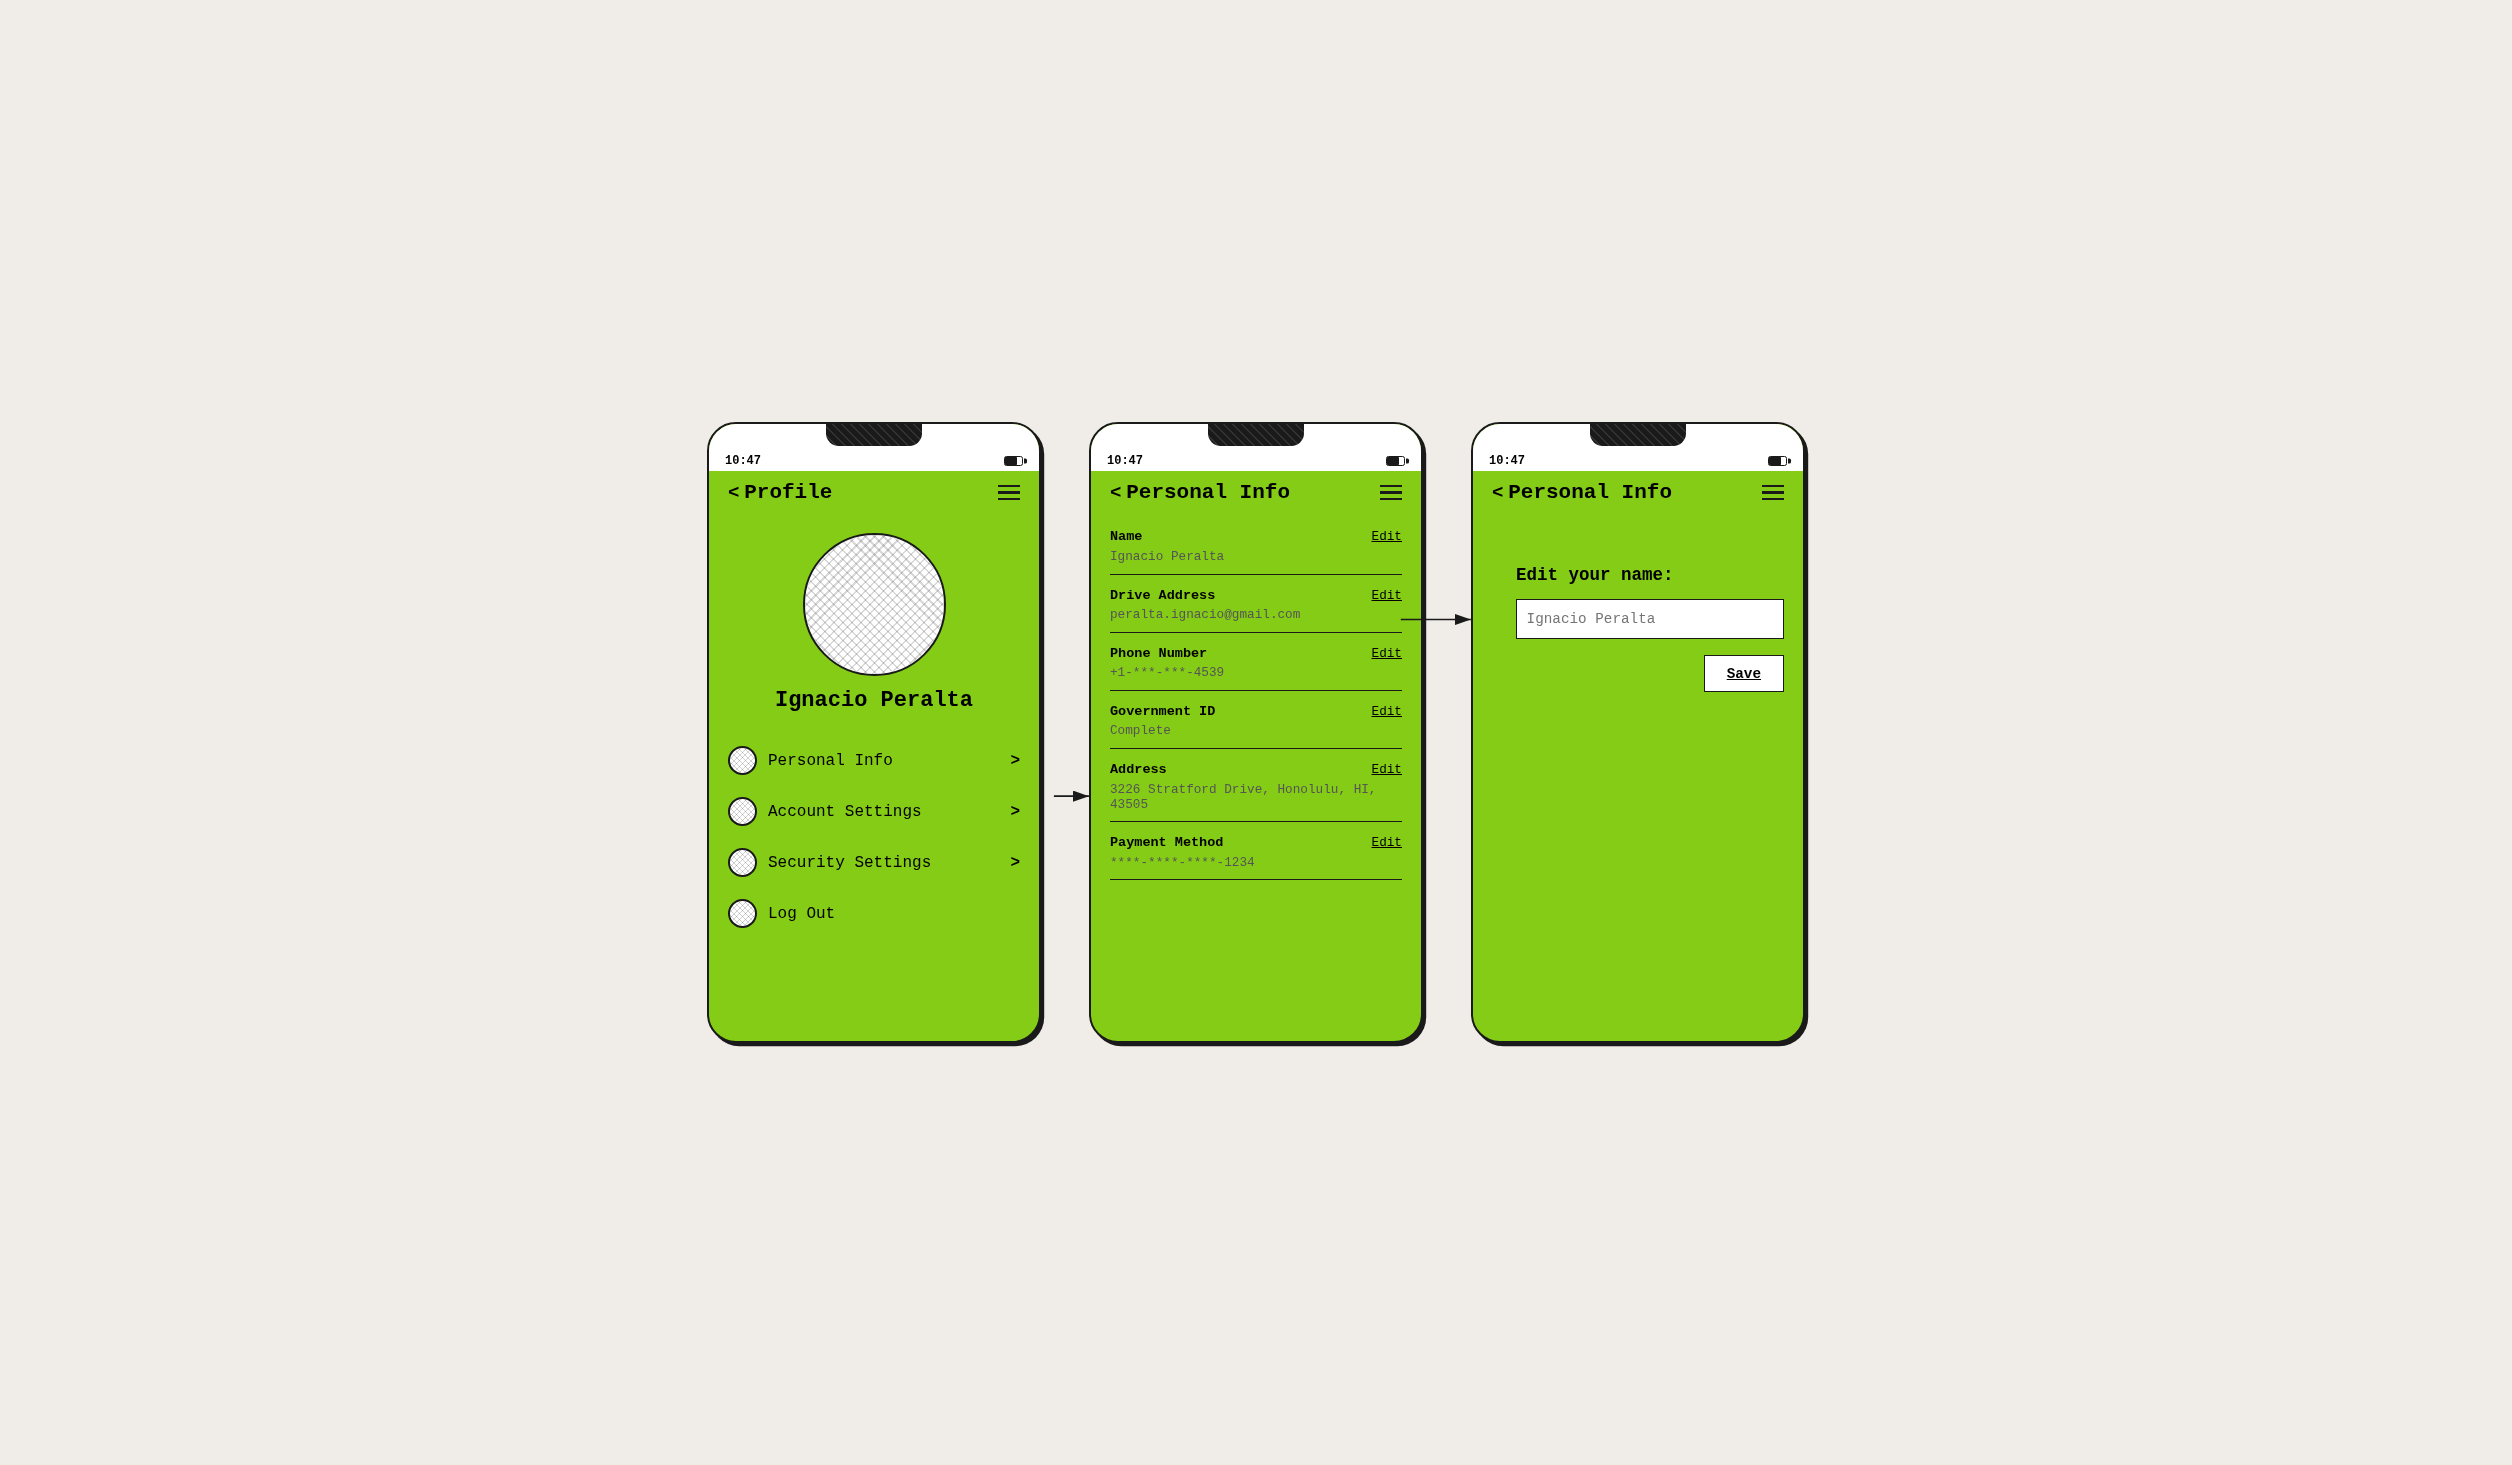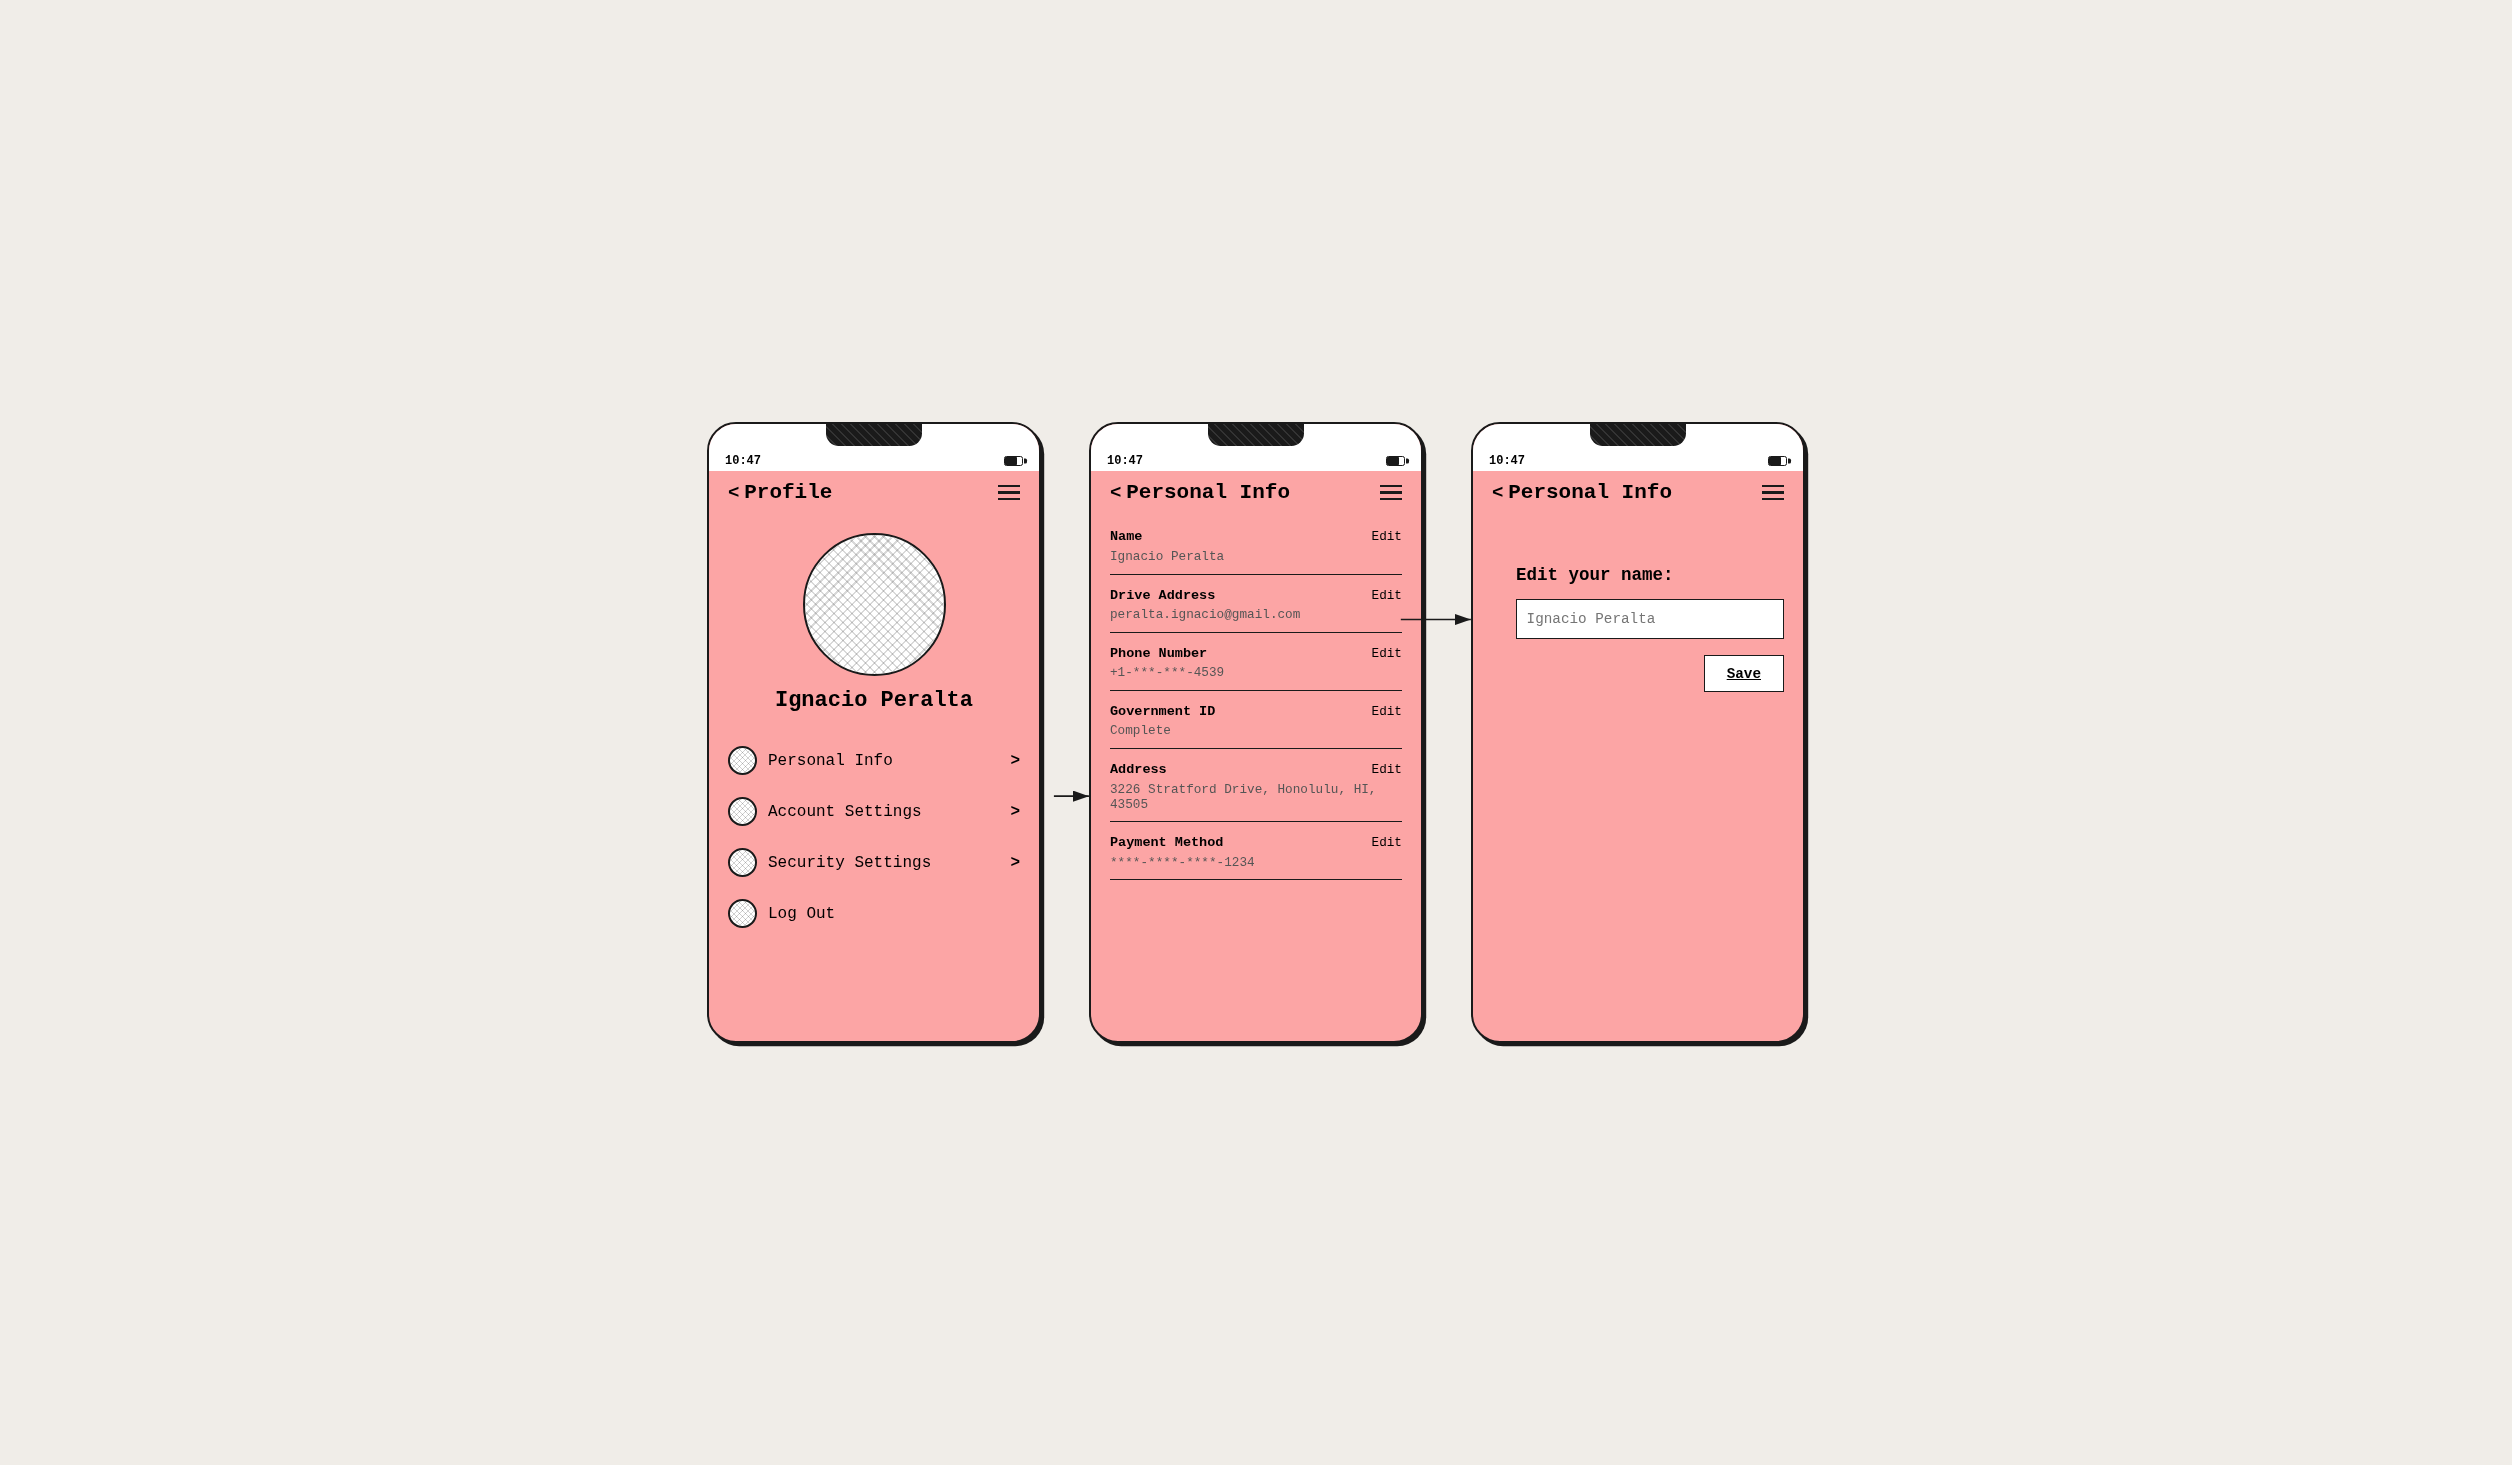--- a/index.html
+++ b/index.html
@@ -12,21 +12,21 @@
       min-height: 100vh;
       font-family: 'Courier New', Courier, monospace;
       padding: 32px 16px;
     }
 
     .phone-frame {
       width: 334px;
       min-height: 621px;
       border: 2.4px solid #1a1a1a;
       border-radius: 29px;
-      background: #fca5a5;
+      background: #84cc16;
       position: relative;
       overflow: hidden;
       box-shadow: 3.2px 3.2px 0px #1a1a1a;
     }
 
     
     .phone-notch {
       width: 100%;
       height: 25.5px;
       display: flex;
@@ -275,20 +275,21 @@
     .info-label {
       font-size: 13.5px;
       font-weight: bold;
       font-family: 'Courier New', Courier, monospace;
     }
 
     .info-edit-btn {
       font-size: 12.7px;
       font-family: 'Courier New', Courier, monospace;
       cursor: pointer;
+      text-decoration: underline;
       background: none;
       border: none;
       padding: 0;
     }
 
     .info-value {
       font-size: 12.7px;
       color: #555;
       font-family: 'Courier New', Courier, monospace;
     }

